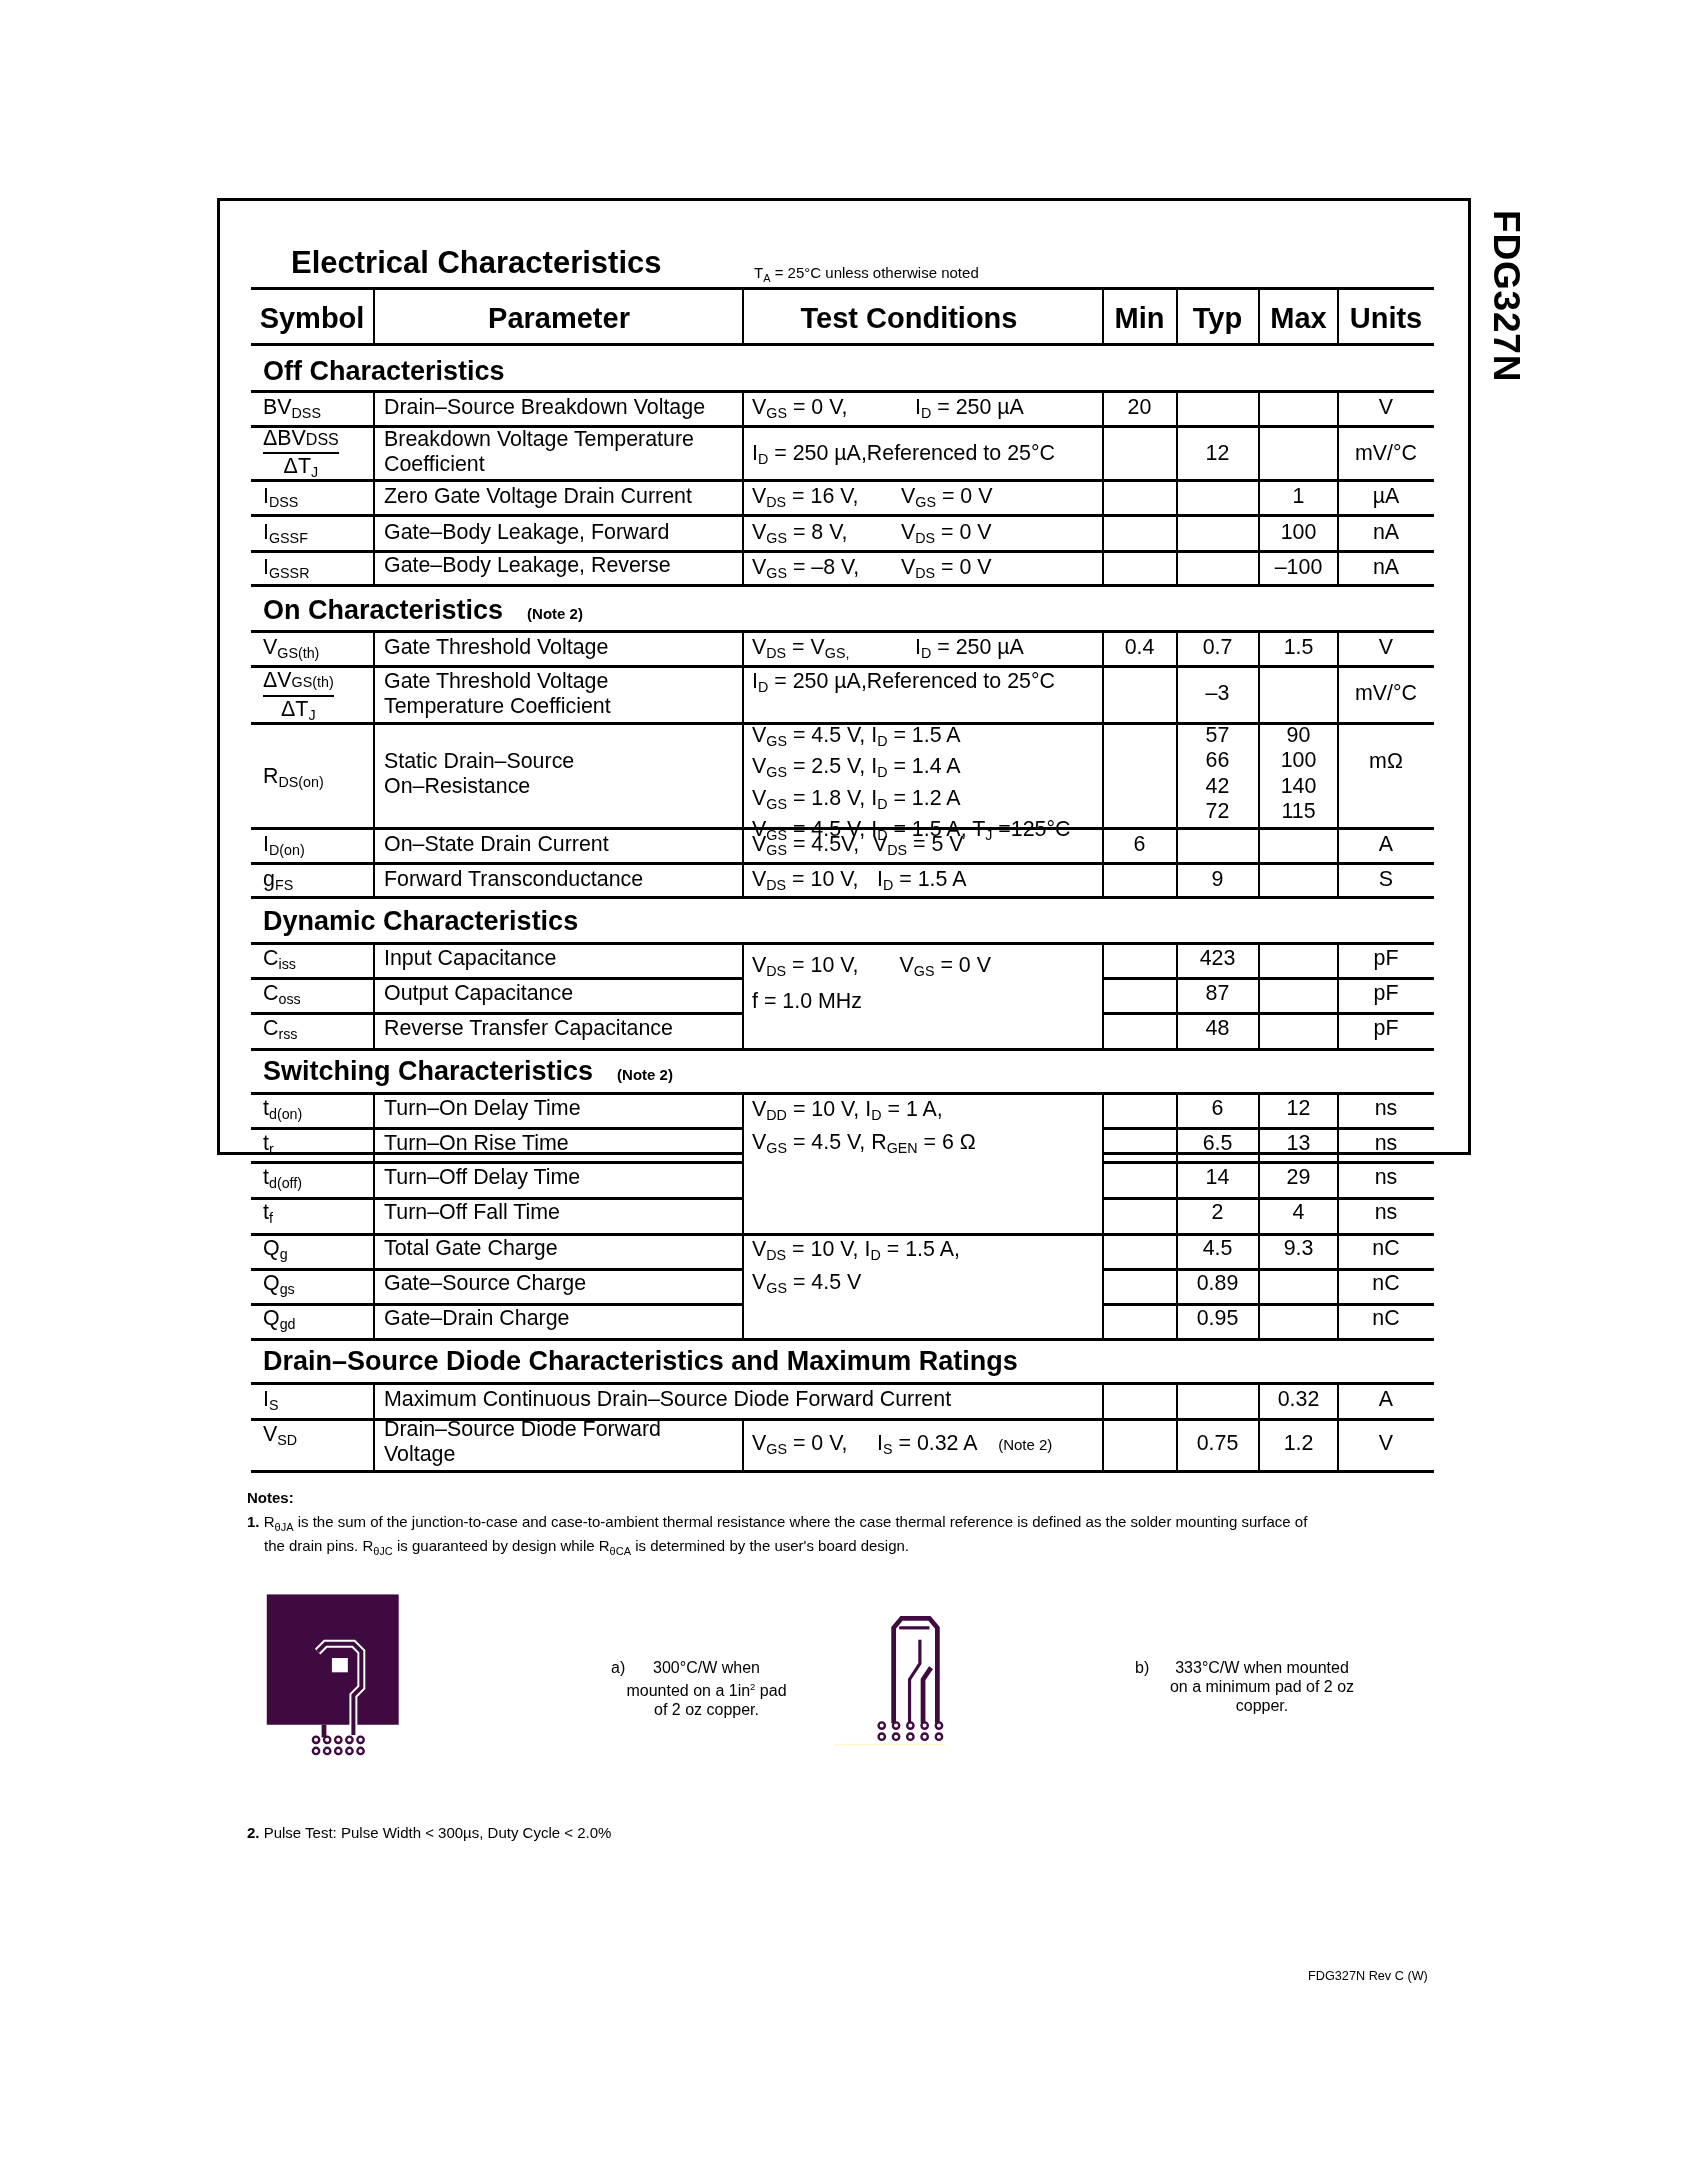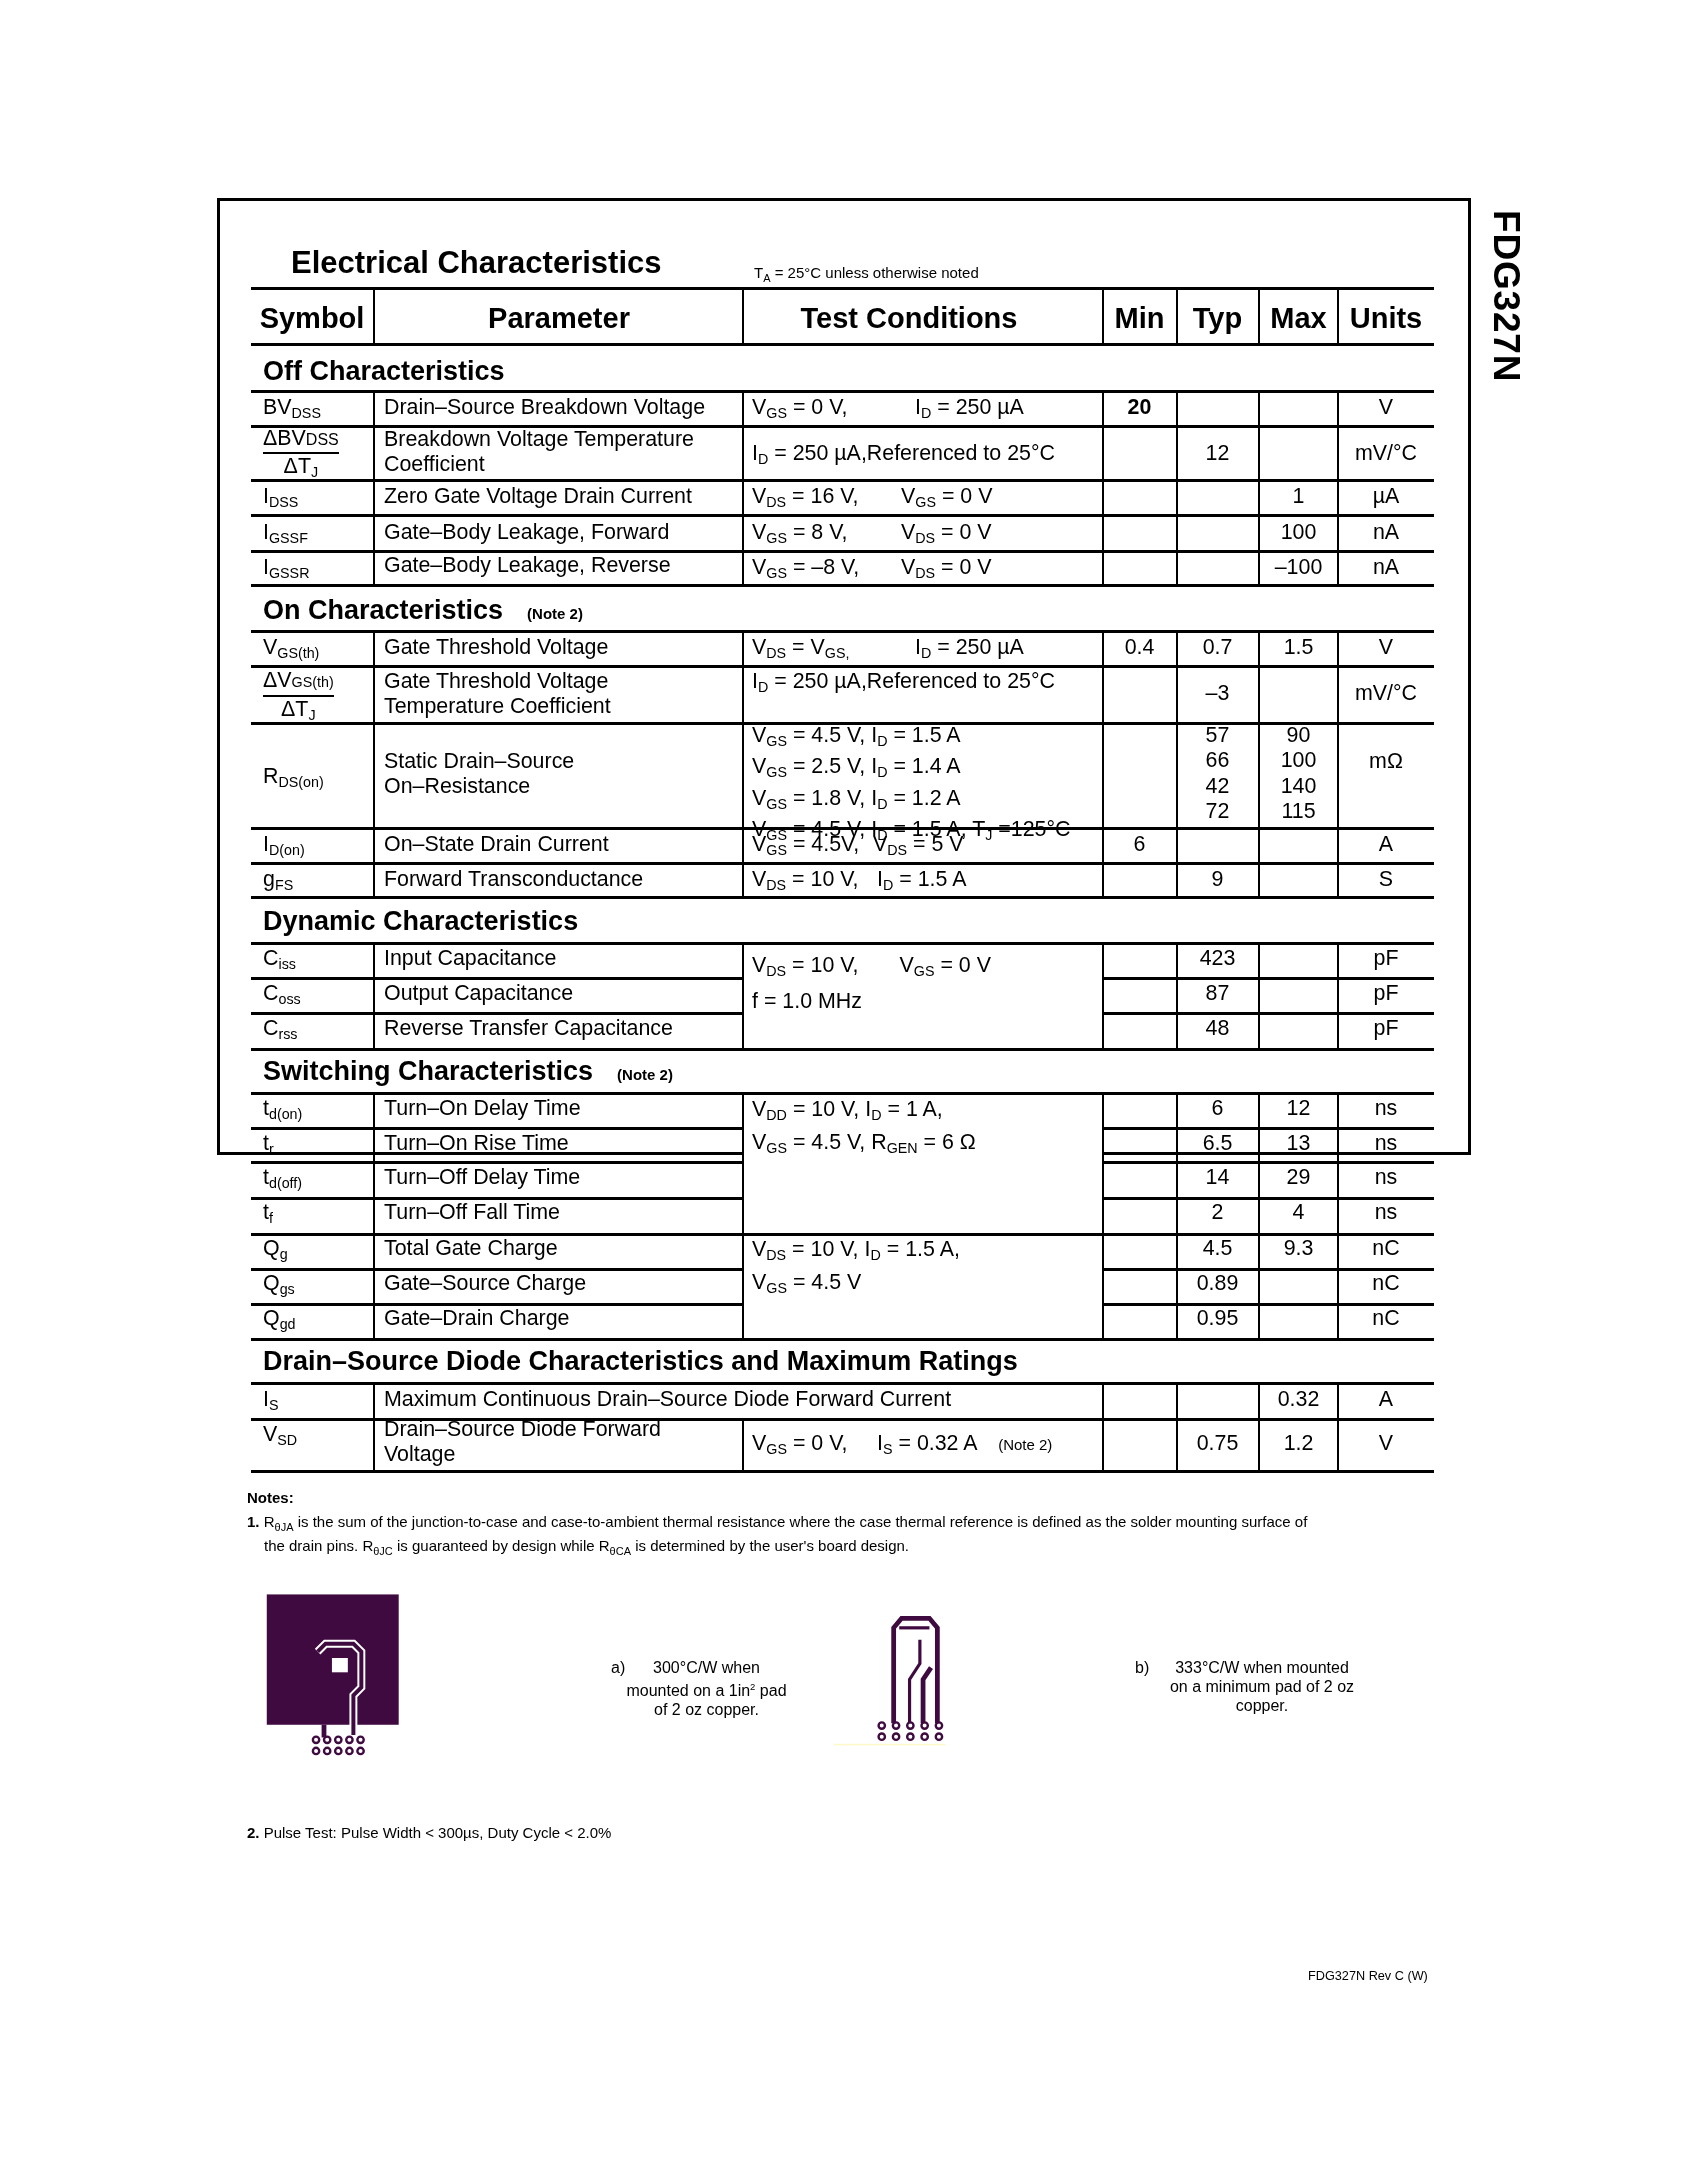--- a/index.html
+++ b/index.html
@@ -125,21 +125,21 @@
     <div style="position: absolute; left: 744px; width: 358px; top: 976px; height: 41px; background: rgb(255, 255, 255);"></div>
     <div style="position: absolute; left: 744px; width: 358px; top: 1125px; height: 77px; background: rgb(255, 255, 255);"></div>
     <div style="position: absolute; left: 744px; width: 358px; top: 1266px; height: 41px; background: rgb(255, 255, 255);"></div>
   </div>
 
 <div>
   <div class="cell" style="left:263px;top:395px;"><span>BV</span><sub>DSS</sub></div>
   <div class="cell" style="left:384px;top:395px;">Drain–Source Breakdown Voltage</div>
   <div class="cell" style="left:752px;top:395px;"><span>V</span><sub>GS</sub><span> = 0 V,</span></div>
   <div class="cell" style="left:915px;top:395px;"><span>I</span><sub>D</sub><span> = 250 µA</span></div>
-  <div class="cell num" style="left:1104px;width:71px;top:395px;font-weight:bold;">20</div>
+  <div class="cell num" style="left:1104px;width:71px;top:395px;">20</div>
   <div class="cell num" style="left:1339px;width:94px;top:395px;">V</div>
 </div>
 
 <div>
   <div class="cell" style="left:263px;top:426px;">
     <div class="frac"><div class="top"><span>ΔBV</span><span style="font-size:16px">DSS</span></div><div><span>ΔT</span><sub>J</sub></div></div>
   </div>
   <div class="cell" style="left:384px;top:427px;line-height:25.4px;">
       <div>Breakdown Voltage Temperature</div>
       <div>Coefficient</div>

